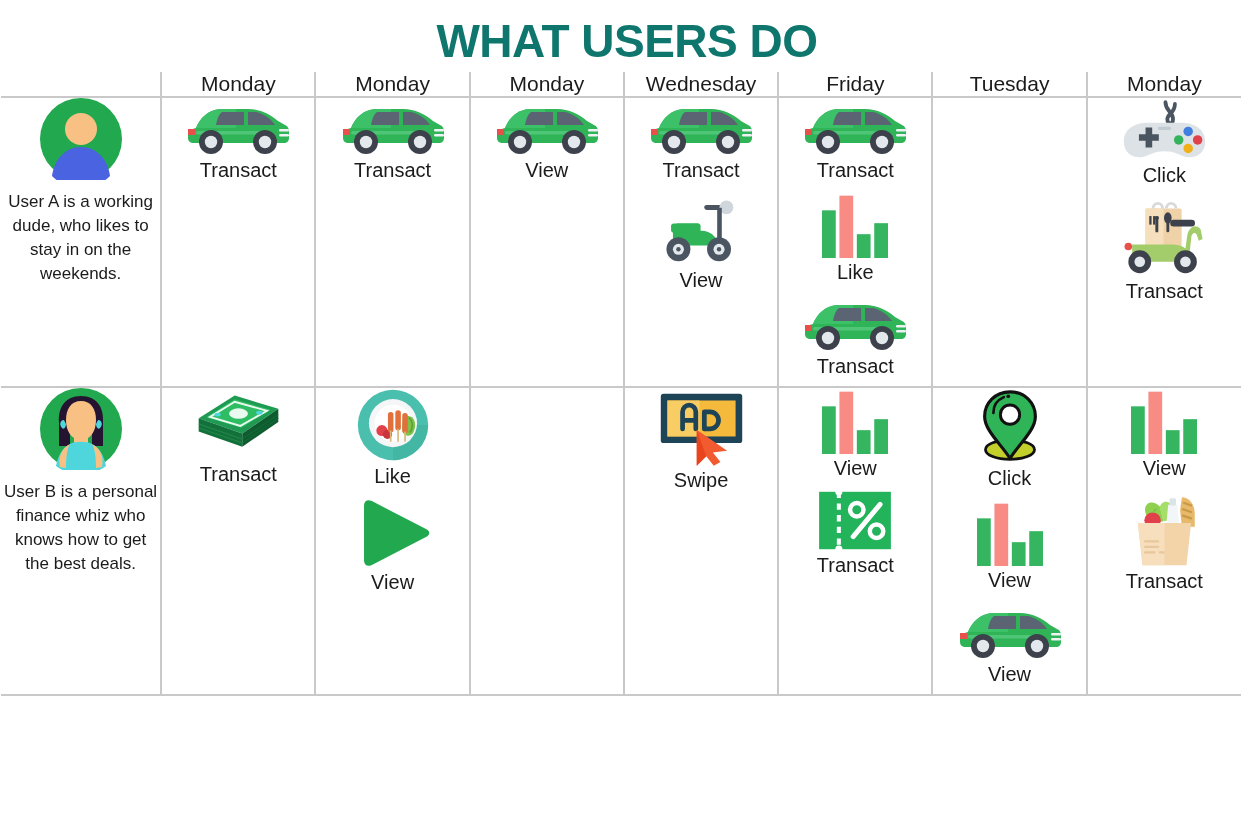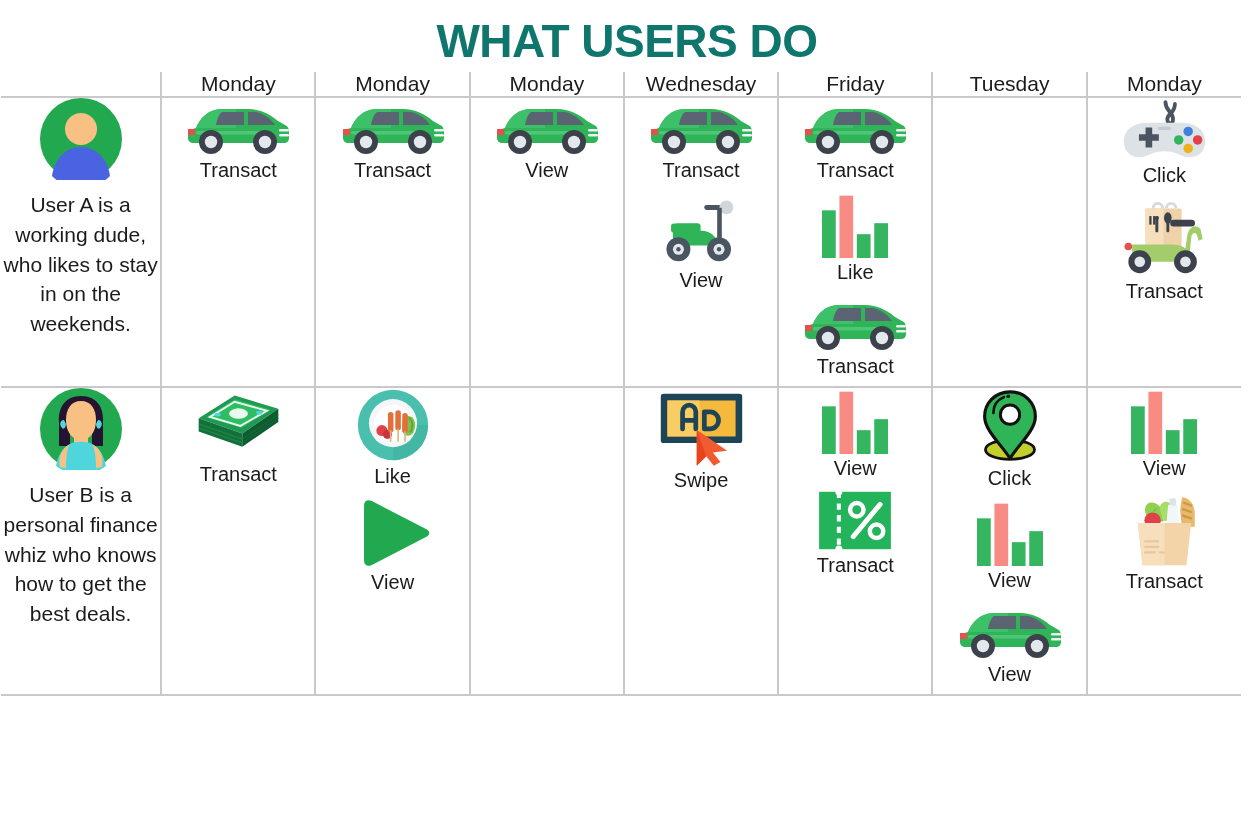--- a/index.html
+++ b/index.html
@@ -60,21 +60,21 @@
   tr.datarow.last  td { border-bottom: 2px solid #c9c9c9; }
 
   
   col.c-user { width: 160px; }
   col.c-day  { width: 154px; }
 
   
   .avatar-wrap { display: flex; justify-content: center; }
   .user-desc {
     margin-top: 10px;
-    font-size: 21px;
+    font-size: 17px;
     line-height: 1.42;
     color: #1b1b1b;
   }
 
   
   .act {
     display: flex;
     flex-direction: column;
     align-items: center;
     justify-content: flex-start;

